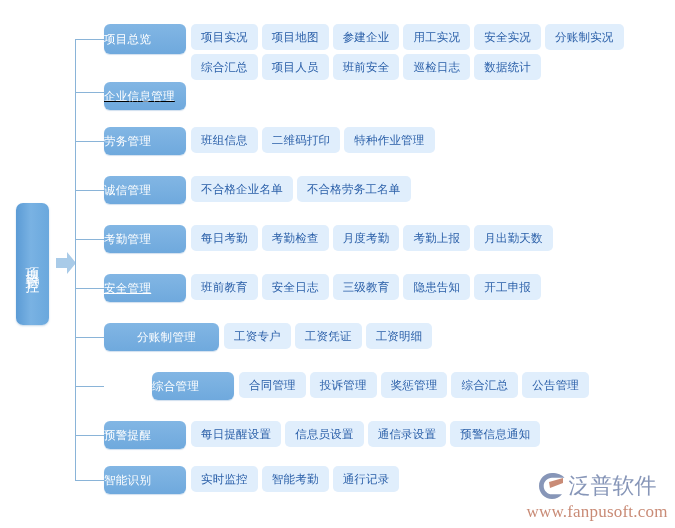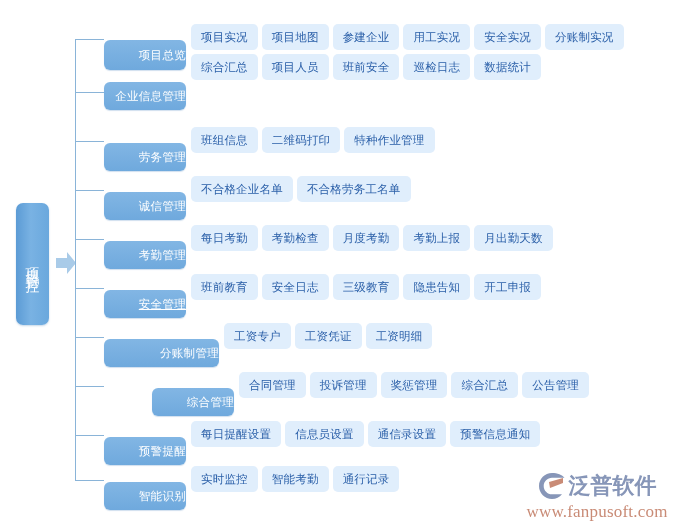--- a/index.html
+++ b/index.html
@@ -64,24 +64,23 @@
     align-items:flex-start;
   }
   .cat{
     flex:none;
     background:linear-gradient(to bottom,#82b6e4 0%,#6fa9dd 100%);
     border-radius:6px;
     color:#ffffff;
     font-size:11.5px;
     display:flex;
     align-items:center;
-    justify-content:flex-end;
+    justify-content:flex-start;
     box-shadow:0 1px 1px rgba(100,150,200,.3);
     letter-spacing:.3px;
-    margin-top:16px;
   }
   .children{
     margin-left:5px;
     display:flex;
     flex-direction:column;
     gap:4px;
   }
   .subrow{display:flex;gap:4px;}
   .leaf{
     background:#e0eefc;
@@ -107,21 +106,21 @@
     align-items:center;
     justify-content:center;
   }
   .logo-top{display:flex;align-items:center;gap:3px;}
   .logo-mark{width:28px;height:28px;flex:none;}
   .logo-text{
     font-size:22px;
     color:#8796b8;
     letter-spacing:0px;
     font-family:"DejaVu Sans",sans-serif;
-    font-weight:bold;
+    font-weight:normal;
   }
   .logo-url{
     font-size:17px;
     color:#c98b76;
     font-family:"Liberation Serif","DejaVu Serif",serif;
     letter-spacing:.2px;
     margin-top:1px;
   }
 </style>
 </head>
@@ -191,21 +190,21 @@
             </div>
             <div class="leaf">
               <span>巡检日志</span>
             </div>
             <div class="leaf">
               <span>数据统计</span>
             </div>
           </div>
         </div>
       </div>
-      <div class="row" style="top: 66px;">
+      <div class="row" style="top: 82px; text-decoration: underline;">
         <div class="cat" style="width: 82px; height: 28px;">
           <span>企业信息管理</span>
         </div>
       </div>
       <div class="row" style="top: 127px;">
         <div class="cat" style="width: 82px; height: 28px;">
           <span>劳务管理</span>
         </div>
         <div class="children">
           <div class="subrow">

